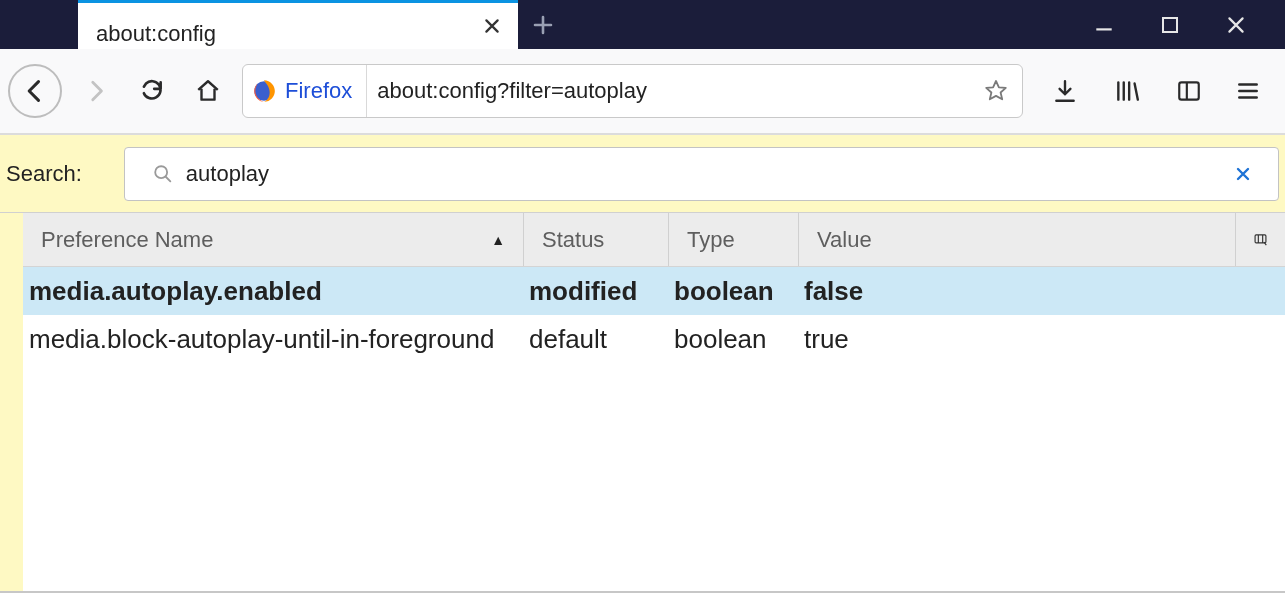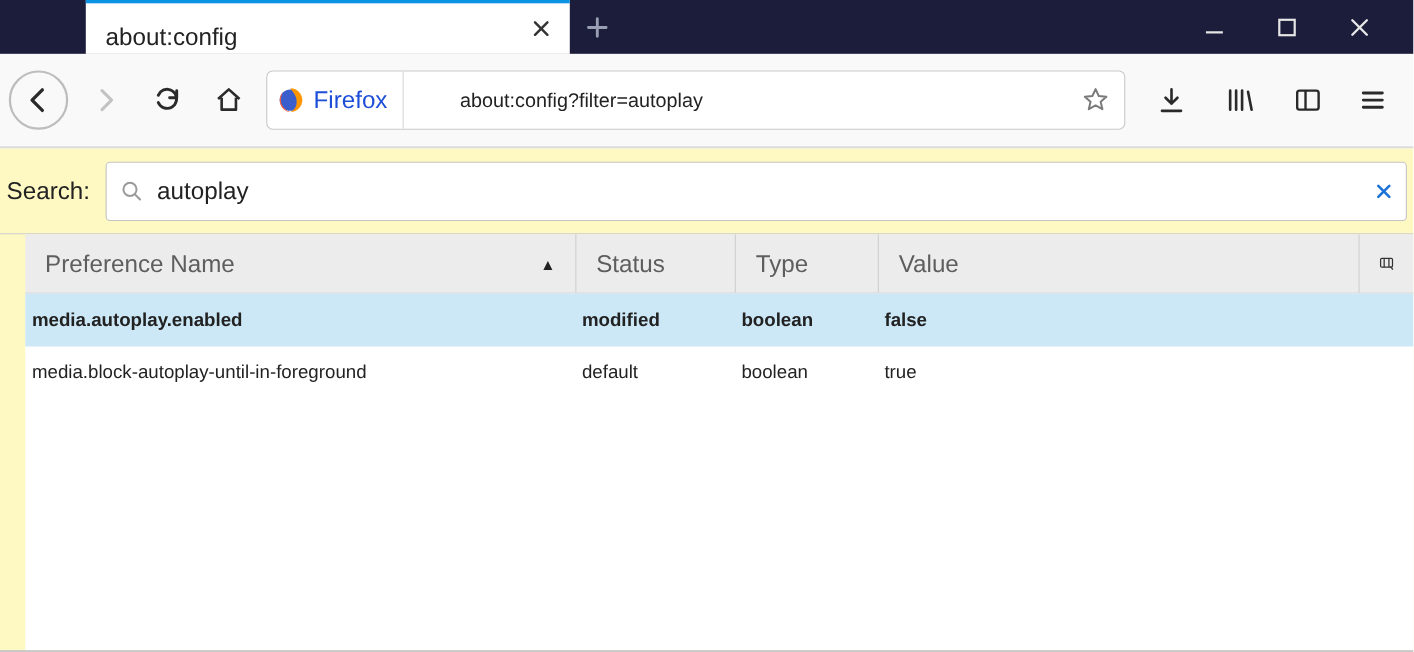--- a/index.html
+++ b/index.html
@@ -97,24 +97,23 @@
     display: flex; align-items: center; gap: 8px;
     padding-right: 14px;
     border-right: 1.5px solid #d9d9d9;
     height: 100%;
     color: #b4b4b4;
     font-size: 22px;
   }
   .urlbar-input {
     flex: 1;
     border: none; outline: none;
-    font-size: 18px;
+    font-size: 22px;
     color: #222;
     background: transparent;
-    margin-left: 41px;
   }
   .urlbar-star { color: #7a7a7a; cursor: pointer; }
   .toolbar-right {
     display: flex;
     align-items: center;
     gap: 18px;
     margin-left: 8px;
   }
   .hamburger { width: 38px; }
 
@@ -135,22 +134,23 @@
   }
   .search-label { font-size: 22px; color: #222; padding-left: 0; }
   .search-box {
     flex: 1;
     height: 54px;
     background: #fff;
     border: 1.5px solid #c3c3c3;
     border-radius: 4px;
     display: flex;
     align-items: center;
-    padding: 0 12px;
+    padding: 0 27px;
     gap: 12px;
+    margin-left: 28px;
   }
   .search-box input {
     flex: 1; border: none; outline: none;
     font-size: 22px; color: #222; background: transparent;
   }
   .search-clear { color: #1e73d6; font-weight: bold; cursor: pointer; font-size: 20px; }
 
   .table { flex: 1; display: flex; flex-direction: column; border-bottom: 2px solid #c7c7c7; padding-left: 23px; }
   .thead {
     height: 54px;
@@ -173,21 +173,21 @@
   .th-type   { width: 130px; }
   .th-value  { flex: 1; }
   .th-controls { width: 50px; border-left: 1.5px solid #d0d0d0; justify-content: center; color:#333; }
   .sort-arrow { font-size: 14px; color: #222; }
 
   .tbody { flex: 1; background: #fff; }
   .row {
     height: 48px;
     display: flex;
     align-items: center;
-    font-size: 17px;
+    font-size: 26px;
     color: #222;
   }
   .row.selected { background: #cce8f6; font-weight: 700; }
   .cell { padding: 0 6px; }
   .c-name   { width: 500px; }
   .c-status { width: 145px; }
   .c-type   { width: 130px; }
   .c-value  { flex: 1; }
 
   svg { display: block; }

